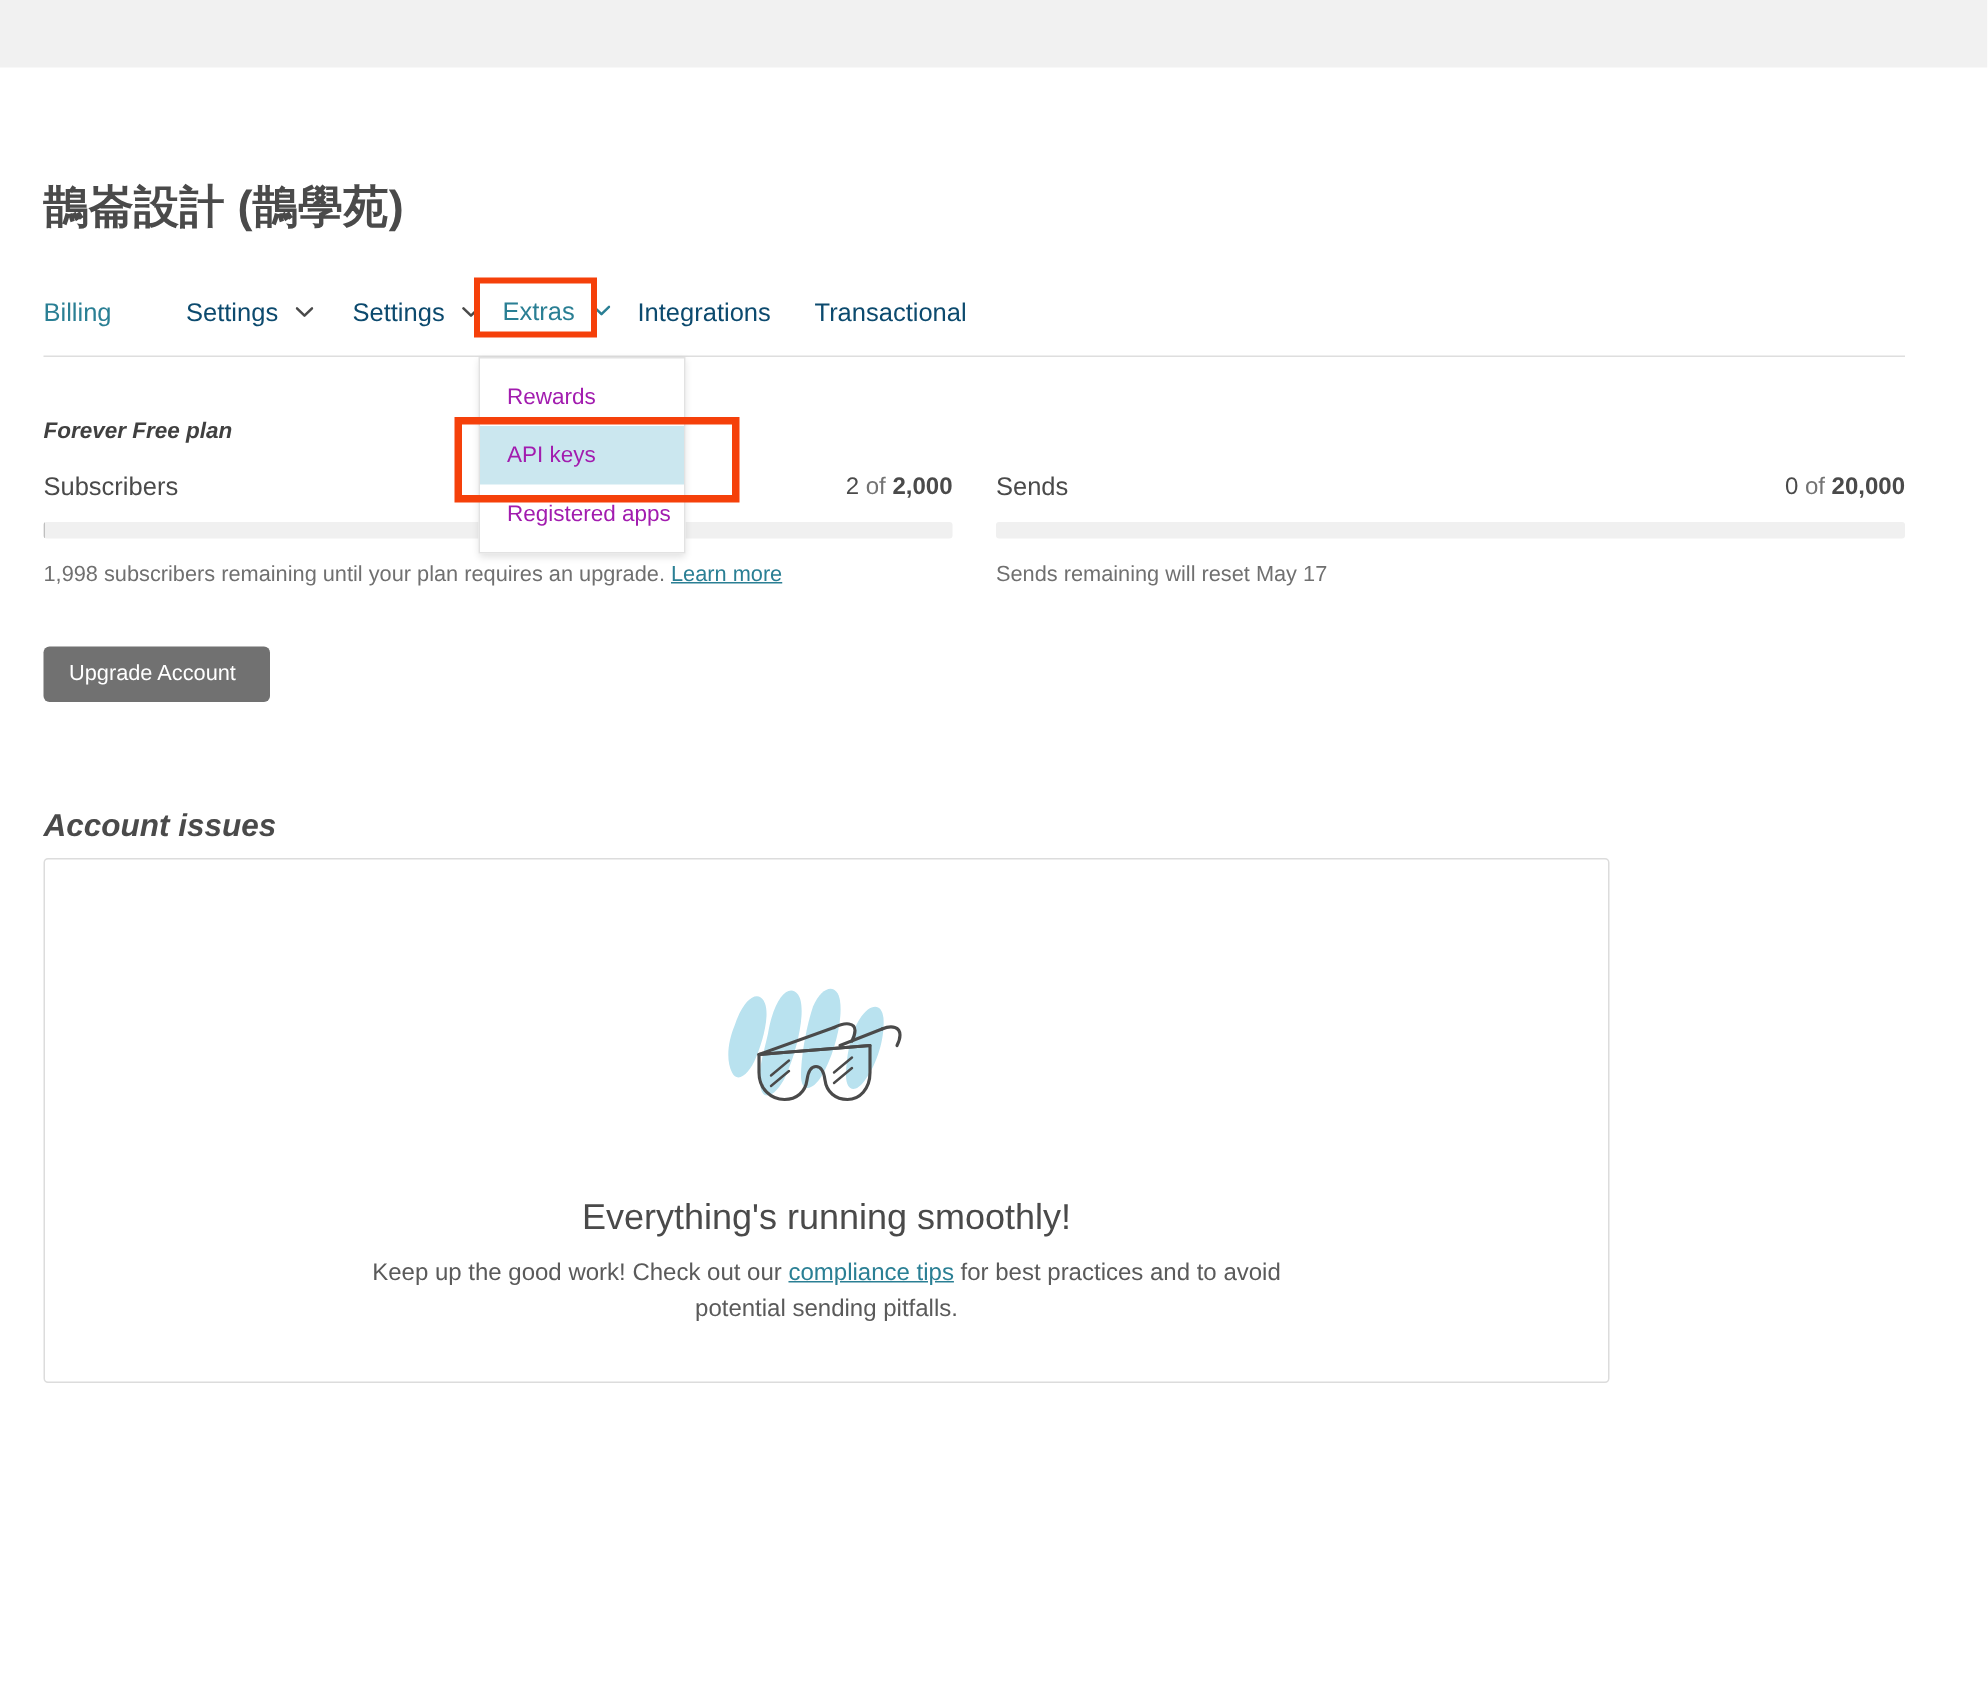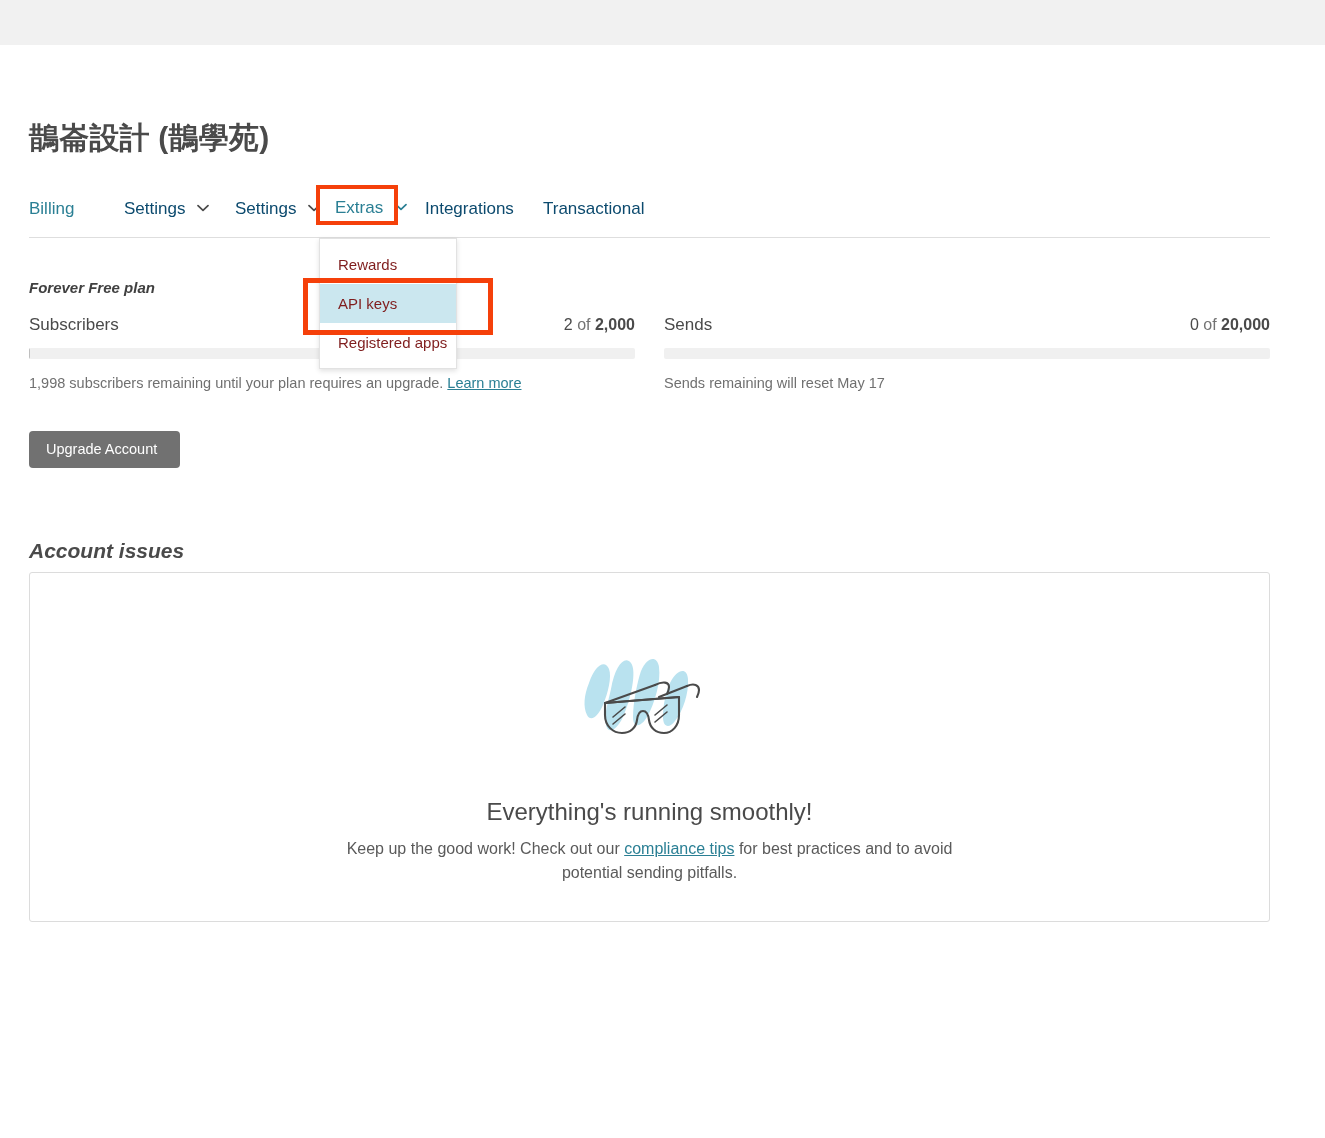--- a/index.html
+++ b/index.html
@@ -97,21 +97,21 @@
     width: 138px;
     background: #ffffff;
     border: 1px solid #e2e2e2;
     box-shadow: 0 2px 5px rgba(0,0,0,0.12);
     z-index: 20;
     padding: 6px 0 6px 0;
   }
   .dd-item {
     display: block;
     font-size: 15px;
-    color: #7f1d1d;
+    color: #a21caf;
     padding: 11px 0 11px 18px;
     line-height: 17px;
     white-space: nowrap;
   }
   .dd-item.selected { background: #cbe7ef; }
 
   .hl-apikeys {
     position: absolute;
     left: 303px; top: 233px;
     width: 190px; height: 57px;
@@ -202,21 +202,21 @@
     left: 29px; top: 477px;
     font-size: 21px;
     font-style: italic;
     font-weight: bold;
     color: #4a4a4a;
   }
 
   .issues-card {
     position: absolute;
     left: 29px; top: 527px;
-    width: 1241px; height: 350px;
+    width: 1044px; height: 350px;
     border: 1px solid #dcdcdc;
     border-radius: 3px;
     background: #ffffff;
   }
 
   .illus {
     position: absolute;
     left: 50%;
     transform: translateX(-50%);
     top: 68px;

